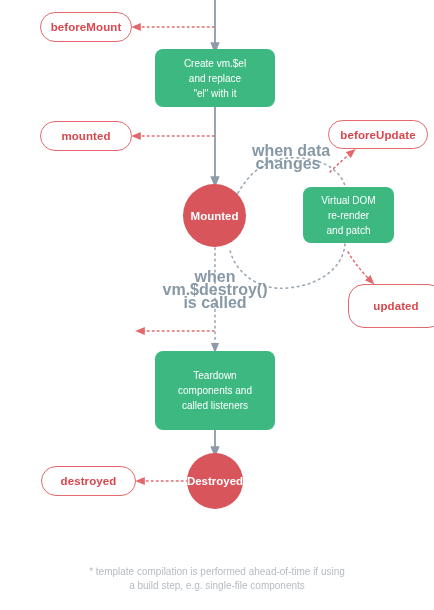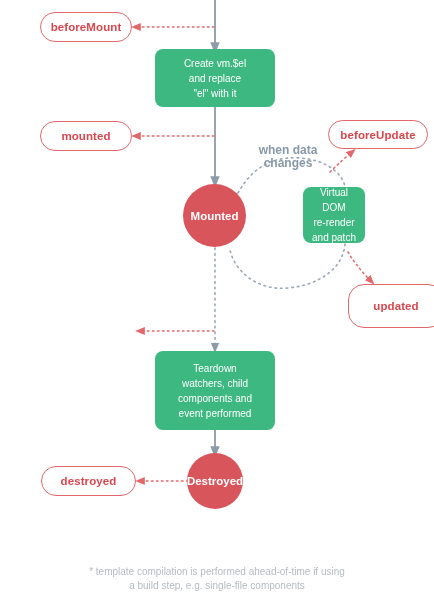--- a/index.html
+++ b/index.html
@@ -76,21 +76,21 @@
     align-items: center;
     justify-content: center;
     text-align: center;
   }
 
   
   .note {
     position: absolute;
     color: #8798a6;
     font-weight: bold;
-    font-size: 12px;
+    font-size: 16px;
     line-height: 13px;
     text-align: center;
     white-space: nowrap;
   }
 
   
   .footnote {
     position: absolute;
     color: #b6bcc2;
     font-size: 10px;
@@ -162,49 +162,53 @@
   </div>
 
   <div class="proc" style="left:155px; top:49px; width:120px; height:58px;">
     <div>
       <span>Create vm.$el</span>
       <span>and replace</span>
       <span>"el" with it</span>
     </div>
   </div>
 
-  <div class="proc" style="left:303px; top:187px; width:62px; height:56px;">
+  <div class="proc" style="left:303px; top:187px; width:91px; height:56px;">
     <div>
       <span>Virtual DOM</span>
       <span>re-render</span>
       <span>and patch</span>
     </div>
   </div>
 
   <div class="proc" style="left:155px; top:351px; width:120px; height:79px;">
     <div>
       <span>Teardown</span>
-      <span>watchers, child</span>
       <span>components and</span>
-      <span>event performed</span>
+      <span>called listeners</span>
     </div>
   </div>
 
   <div class="state" style="left:183px; top:184px; width:63px; height:63px;">
     <span>Mounted</span>
   </div>
 
   <div class="state" style="left:187px; top:453px; width:56px; height:56px;">
     <span>Destroyed</span>
   </div>
 
   <div class="note" style="left:252px; top:144px; width:72px;">
     <div>when data</div>
     <div>changes</div>
   </div>
 
+  <div class="note" style="left:159px; top:270px; width:112px;">
+    <div>when</div>
+    <div>vm.$destroy()</div>
+    <div>is called</div>
+  </div>
 
   <div class="footnote" style="top:565px;">
     <div>* template compilation is performed ahead-of-time if using</div>
     <div>a build step, e.g. single-file components</div>
   </div>
 
 </div>
 
 </body></html>

